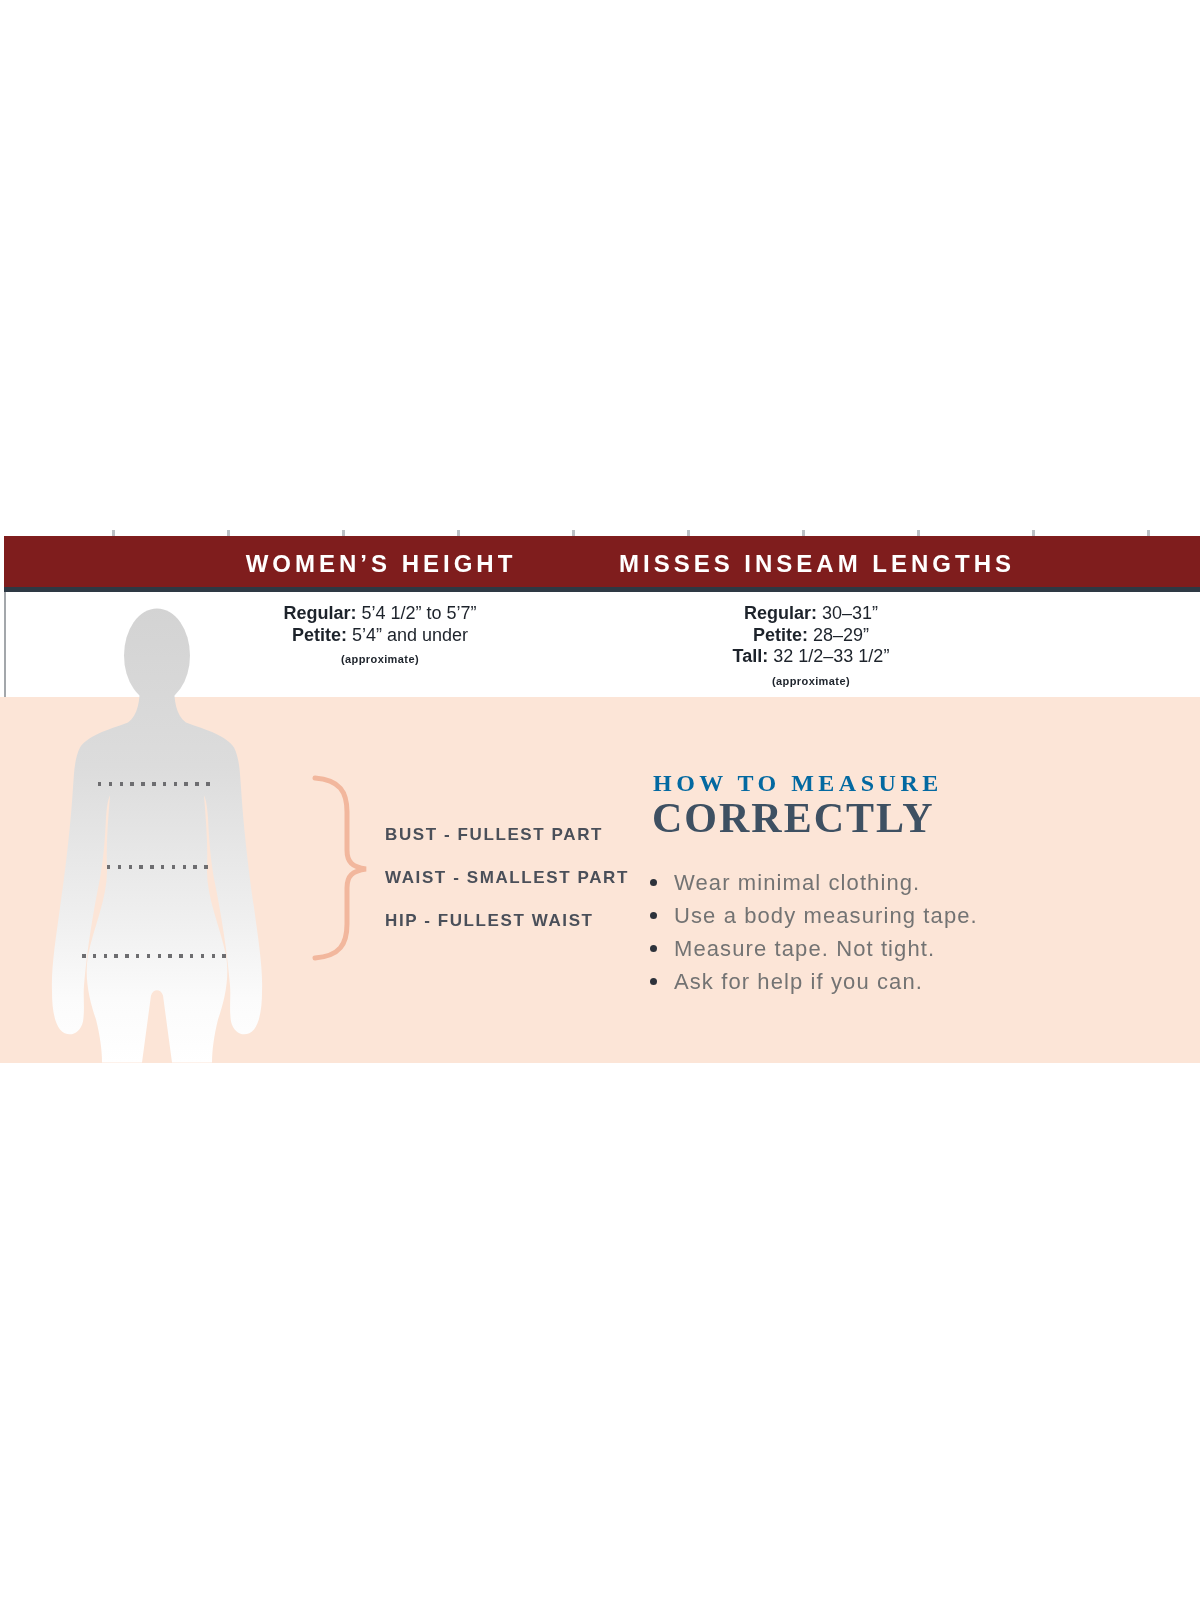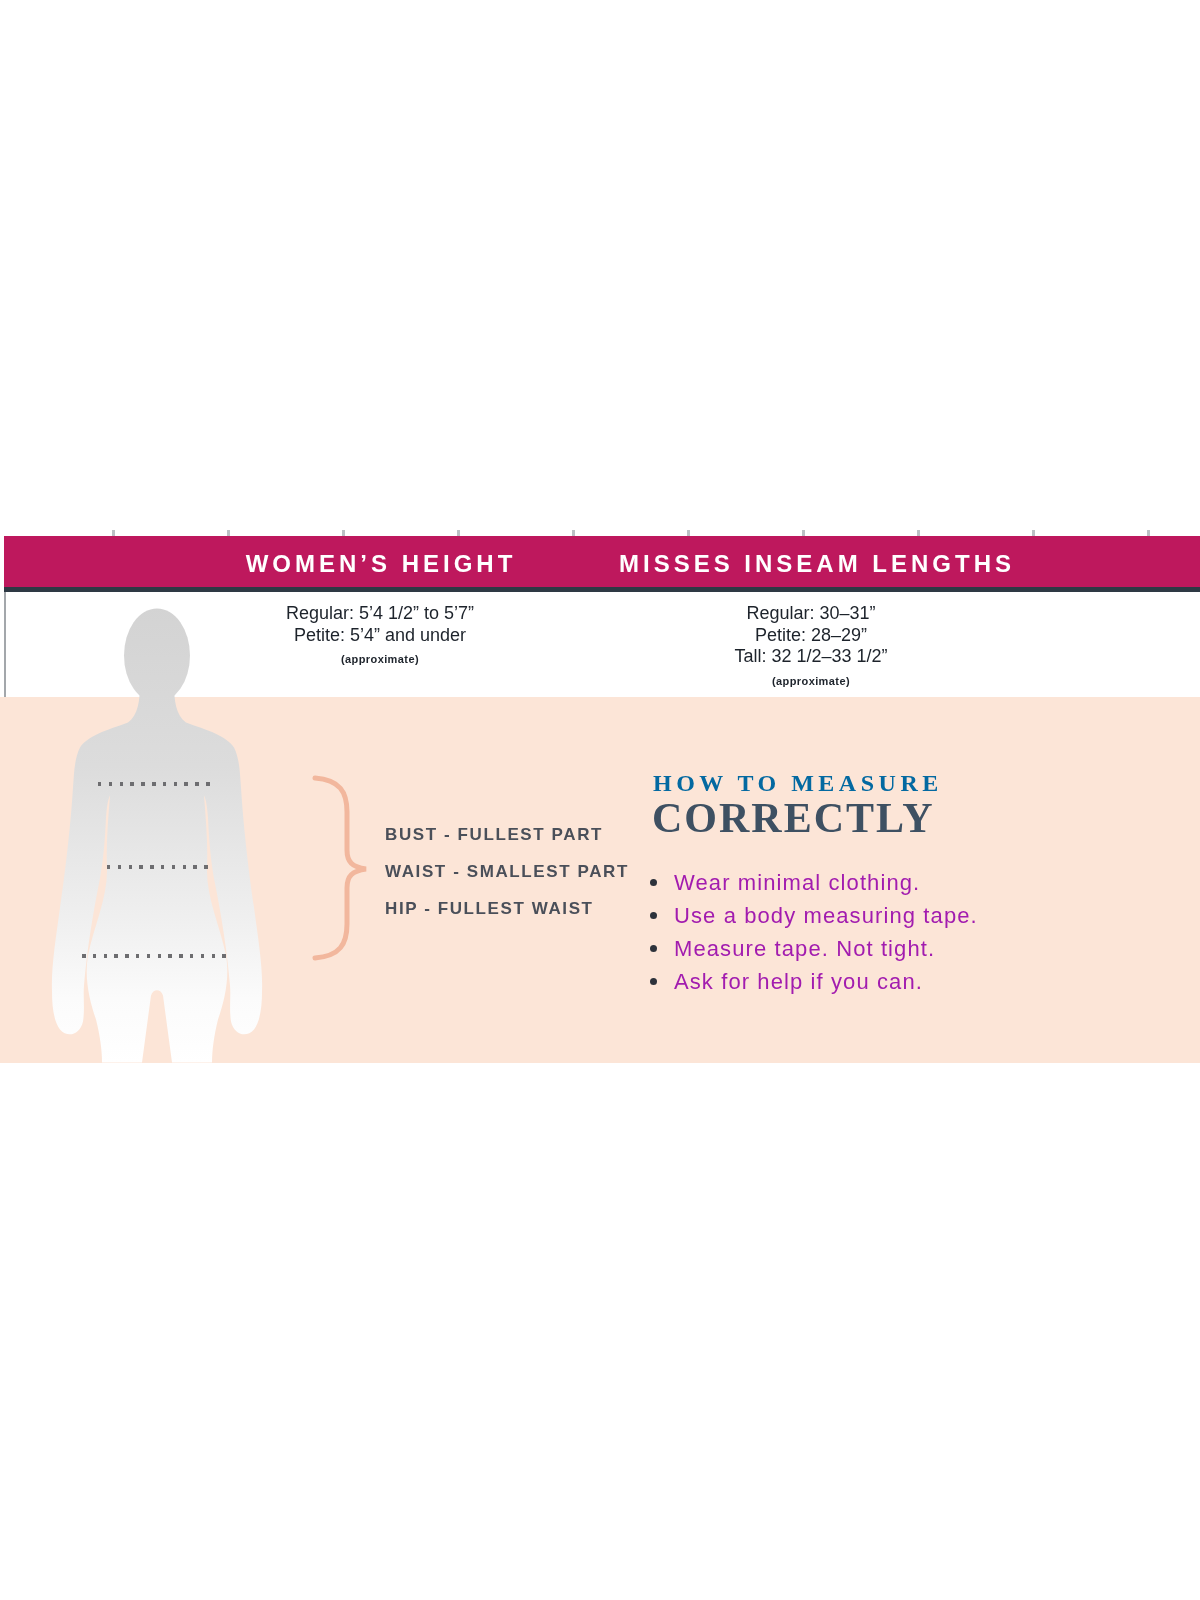--- a/index.html
+++ b/index.html
@@ -13,40 +13,40 @@
   
   .ruler-ticks {
     position:absolute; left:0; top:530; top:530px; width:1200px; height:6px;
     background:repeating-linear-gradient(90deg, transparent 0 112px, #848d95 112px 115px);
     opacity:.55;
   }
 
   
   .banner {
     position:absolute; left:4px; top:536px; width:1196px; height:56px;
-    background:#be185d; border-bottom:5px solid #2e3944;
+    background:#7f1d1d; border-bottom:5px solid #2e3944;
   }
   .banner-title {
     position:absolute; top:14px; width:420px; text-align:center;
     color:#ffffff; font-size:24px; font-weight:700; letter-spacing:4px;
     white-space:nowrap;
   }
   .banner-title.left  { left:167px; }
   .banner-title.right { left:603px; }
 
   
   .strip-border { position:absolute; left:4px; top:592px; width:2px; height:105px; background:#a3a7ab; }
 
   .spec-col {
     position:absolute; top:603px; width:400px; text-align:center;
     color:#1d232b; font-size:18px; line-height:21.5px; white-space:nowrap;
   }
   .spec-col.left  { left:180px; }
   .spec-col.right { left:611px; }
-  .spec-col .lbl { font-weight:400; }
+  .spec-col .lbl { font-weight:700; }
   .spec-col .val { font-weight:400; }
   .spec-note { font-size:11px; font-weight:700; letter-spacing:.4px; margin-top:3px; }
 
   
   .peach-band {
     position:absolute; left:0; top:697px; width:1200px; height:366px;
     background:#fce5d7;
   }
 
   
@@ -56,39 +56,39 @@
   .dotline { position:absolute; height:4px;
     background:repeating-linear-gradient(90deg, #6d6d70 0 3.5px, transparent 3.5px 10.8px);
   }
   .dot-bust  { left:98px;  top:782px; width:118px; }
   .dot-waist { left:107px; top:865px; width:101px; }
   .dot-hip   { left:82px;  top:954px; width:149px; }
 
   .brace-svg { position:absolute; left:300px; top:772px; width:75px; height:195px; }
 
   .measure-labels {
-    position:absolute; left:385px; top:823px; display:flex; flex-direction:column; gap:13px;
+    position:absolute; left:385px; top:823px; display:flex; flex-direction:column; gap:19px;
     color:#4a4f59; font-size:17px; font-weight:700; letter-spacing:1.6px; line-height:24px;
     white-space:nowrap;
   }
 
   
   .howto-title1 {
     position:absolute; left:653px; top:770px;
     font-family:"Liberation Serif", serif; font-weight:700;
     font-size:24px; line-height:26px; letter-spacing:4.5px; color:#0369a1; white-space:nowrap;
   }
   .howto-title2 {
     position:absolute; left:652px; top:796px;
     font-family:"Liberation Serif", serif; font-weight:700;
     font-size:42px; line-height:44px; letter-spacing:2px; color:#3e5062; white-space:nowrap;
   }
   .howto-bullets {
     position:absolute; left:650px; top:866px; display:flex; flex-direction:column;
-    color:#a21caf; font-size:22px; letter-spacing:1.1px;
+    color:#737373; font-size:22px; letter-spacing:1.1px;
   }
   .howto-bullets .row { display:flex; align-items:center; height:33px; white-space:nowrap; }
   .howto-bullets .dot {
     width:7px; height:7px; border-radius:50%; background:#2d323b;
     margin-right:17px; flex:0 0 auto;
   }
 </style>
 </head>
 <body>
 

